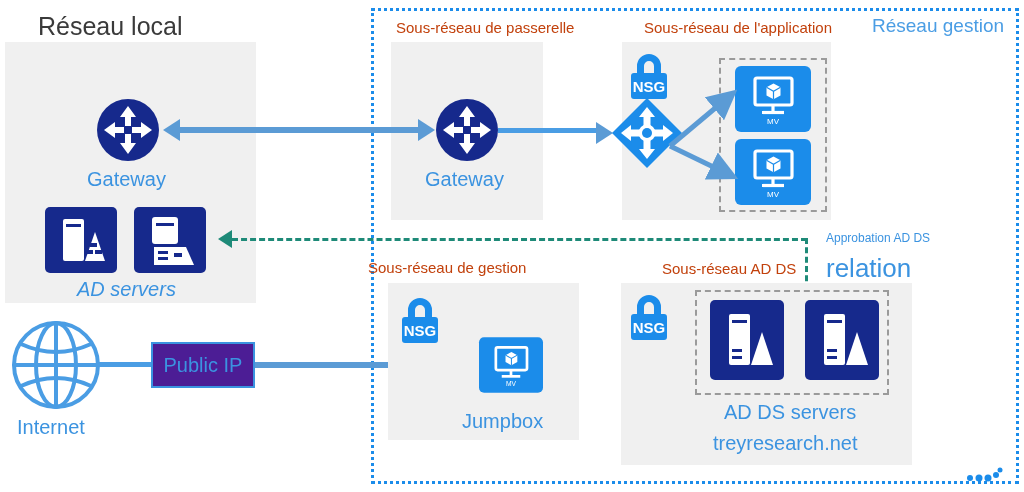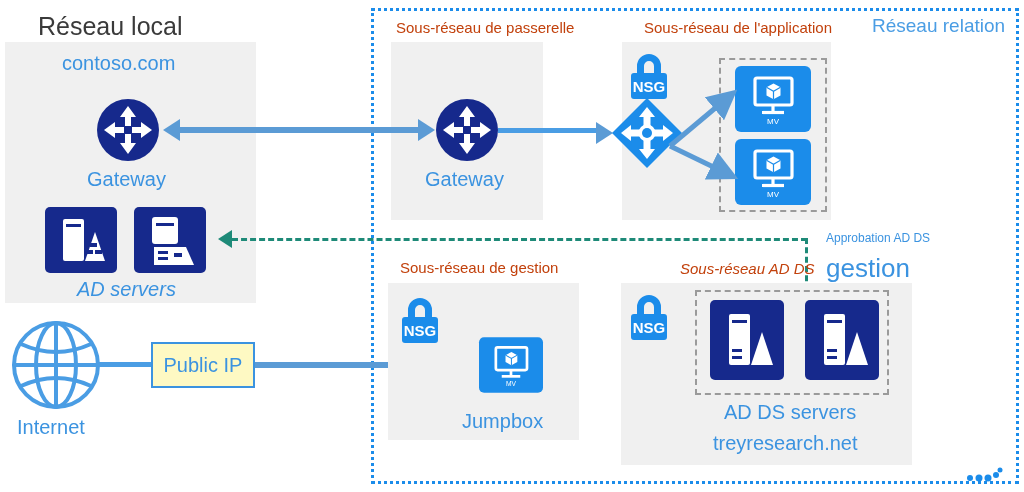--- a/index.html
+++ b/index.html
@@ -102,41 +102,40 @@
   }
   .arrow-left-green {
     width: 0; height: 0;
     border-top: 9px solid transparent;
     border-bottom: 9px solid transparent;
     border-right: 14px solid #1e8a78;
   }
 
   .pubip-box {
     border: 2px solid #3b93e0;
-    background: #fef9c3;
+    background: #4c1d95;
     box-sizing: border-box;
     display: flex;
     align-items: center;
     justify-content: center;
   }
   .pubip-box span { color: #3b93e0; font-size: 20px; }
   svg { display: block; overflow: visible; }
 </style>
 </head>
 <body>
 
 <div id="canvas">
 
   <div class="abs vnet-border" style="left:371px; top:8px; width:648px; height:476px;"></div>
 
   <div class="abs title-dark" style="left:38px; top:14px;">Réseau local</div>
 
   <div class="abs gray-box" style="left:5px; top:42px; width:251px; height:261px;"></div>
 
-  <div class="abs blue-label" style="left:62px; top:53px; width:134px; overflow:hidden;">contoso.com</div>
 
   <div class="abs" style="left:97px; top:99px;">
     <svg width="62" height="62" viewBox="0 0 62 62">
       <circle cx="31" cy="31" r="31" fill="#16298c"></circle>
       <g fill="#ffffff">
         <path d="M31 7 L39 18 L34 18 L34 27 L28 27 L28 18 L23 18 Z"></path>
         <path d="M31 55 L23 44 L28 44 L28 35 L34 35 L34 44 L39 44 Z"></path>
         <path d="M7 31 L18 23 L18 28 L27 28 L27 34 L18 34 L18 39 Z"></path>
         <path d="M55 31 L44 39 L44 34 L35 34 L35 28 L44 28 L44 23 Z"></path>
       </g>
@@ -189,21 +188,21 @@
   <div class="abs blue-label" style="left:425px; top:169px;">Gateway</div>
 
   <div class="abs arrow-left" style="left:163px; top:119px;"></div>
   <div class="abs hline" style="left:179px; top:127px; width:240px;"></div>
   <div class="abs arrow-right" style="left:418px; top:119px;"></div>
 
   <div class="abs hline-thin" style="left:498px; top:128px; width:100px;"></div>
   <div class="abs arrow-right" style="left:596px; top:122px;"></div>
 
   <div class="abs subnet-label" style="left:644px; top:20px;">Sous-réseau de l'application</div>
-  <div class="abs blue-label-vn" style="left:872px; top:16px;">Réseau relation</div>
+  <div class="abs blue-label-vn" style="left:872px; top:16px;">Réseau gestion</div>
 
   <div class="abs gray-box" style="left:622px; top:42px; width:209px; height:178px;"></div>
 
   <div class="abs" style="left:627px; top:52px;">
     <svg width="44" height="50" viewBox="0 0 44 50">
       <path d="M10 22 L10 14 A12 12 0 0 1 34 14 L34 22 L27 22 L27 14 A5 5 0 0 0 17 14 L17 22 Z" fill="#1b8cea"></path>
       <rect x="4" y="21" width="36" height="26" rx="3" fill="#1b8cea"></rect>
       <text x="22" y="40" font-family="Liberation Sans, sans-serif" font-size="15" font-weight="bold" fill="#ffffff" text-anchor="middle">NSG</text>
     </svg>
   </div>
@@ -271,21 +270,21 @@
       <line x1="2" y1="58" x2="64" y2="6" stroke="#5b9bd5" stroke-width="5" marker-end="url(#ah)"></line>
       <line x1="2" y1="58" x2="64" y2="88" stroke="#5b9bd5" stroke-width="5" marker-end="url(#ah)"></line>
     </svg>
   </div>
 
   <div class="abs green-dash-h" style="left:232px; top:238px; width:575px;"></div>
   <div class="abs green-dash-v" style="left:805px; top:238px; height:62px;"></div>
   <div class="abs arrow-left-green" style="left:218px; top:230px;"></div>
 
   <div class="abs blue-label-sm" style="left:826px; top:232px;">Approbation AD DS</div>
-  <div class="abs blue-label-lg" style="left:826px; top:255px;">gestion</div>
+  <div class="abs blue-label-lg" style="left:826px; top:255px;">relation</div>
 
   <div class="abs" style="left:11px; top:320px;">
     <svg width="90" height="90" viewBox="0 0 90 90">
       <g fill="none" stroke="#4a9de4" stroke-width="4">
         <circle cx="45" cy="45" r="42"></circle>
         <ellipse cx="45" cy="45" rx="20" ry="42"></ellipse>
         <line x1="45" y1="3" x2="45" y2="87"></line>
         <line x1="3" y1="45" x2="87" y2="45"></line>
         <path d="M10 24 Q45 40 80 24"></path>
         <path d="M10 66 Q45 50 80 66"></path>
@@ -295,21 +294,21 @@
   <div class="abs blue-label" style="left:17px; top:417px;">Internet</div>
 
   <div class="abs hline-thin" style="left:96px; top:362px; width:58px;"></div>
   <div class="abs pubip-box" style="left:151px; top:342px; width:104px; height:46px;">
     <span>Public IP</span>
   </div>
 
   <div class="abs hline" style="left:255px; top:362px; width:215px;"></div>
   <div class="abs arrow-right" style="left:468px; top:354px;"></div>
 
-  <div class="abs subnet-label" style="left:400px; top:260px;">Sous-réseau de gestion</div>
+  <div class="abs subnet-label" style="left:368px; top:260px;">Sous-réseau de gestion</div>
   <div class="abs gray-box" style="left:388px; top:283px; width:191px; height:157px;"></div>
 
   <div class="abs" style="left:398px; top:296px;">
     <svg width="44" height="50" viewBox="0 0 44 50">
       <path d="M10 22 L10 14 A12 12 0 0 1 34 14 L34 22 L27 22 L27 14 A5 5 0 0 0 17 14 L17 22 Z" fill="#1b8cea"></path>
       <rect x="4" y="21" width="36" height="26" rx="3" fill="#1b8cea"></rect>
       <text x="22" y="40" font-family="Liberation Sans, sans-serif" font-size="15" font-weight="bold" fill="#ffffff" text-anchor="middle">NSG</text>
     </svg>
   </div>
 
@@ -325,21 +324,21 @@
         <path d="M38.5 17.5 L45.5 21.3 L45.5 29.5 L38.5 33.3 L31.5 29.5 L31.5 21.3 Z"></path>
       </g>
       <g stroke="#1b8cea" stroke-width="1.2" fill="none">
         <path d="M31.5 21.3 L38.5 25.2 L45.5 21.3 M38.5 25.2 L38.5 33.3"></path>
       </g>
       <text x="38" y="58" font-family="Liberation Sans, sans-serif" font-size="8" fill="#ffffff" text-anchor="middle">MV</text>
     </svg>
   </div>
   <div class="abs blue-label" style="left:462px; top:411px;">Jumpbox</div>
 
-  <div class="abs subnet-label" style="left:680px; top:261px;font-style:italic;">Sous-réseau AD DS</div>
+  <div class="abs subnet-label" style="left:662px; top:261px;">Sous-réseau AD DS</div>
   <div class="abs gray-box" style="left:621px; top:283px; width:291px; height:182px;"></div>
 
   <div class="abs" style="left:627px; top:293px;">
     <svg width="44" height="50" viewBox="0 0 44 50">
       <path d="M10 22 L10 14 A12 12 0 0 1 34 14 L34 22 L27 22 L27 14 A5 5 0 0 0 17 14 L17 22 Z" fill="#1b8cea"></path>
       <rect x="4" y="21" width="36" height="26" rx="3" fill="#1b8cea"></rect>
       <text x="22" y="40" font-family="Liberation Sans, sans-serif" font-size="15" font-weight="bold" fill="#ffffff" text-anchor="middle">NSG</text>
     </svg>
   </div>
 

